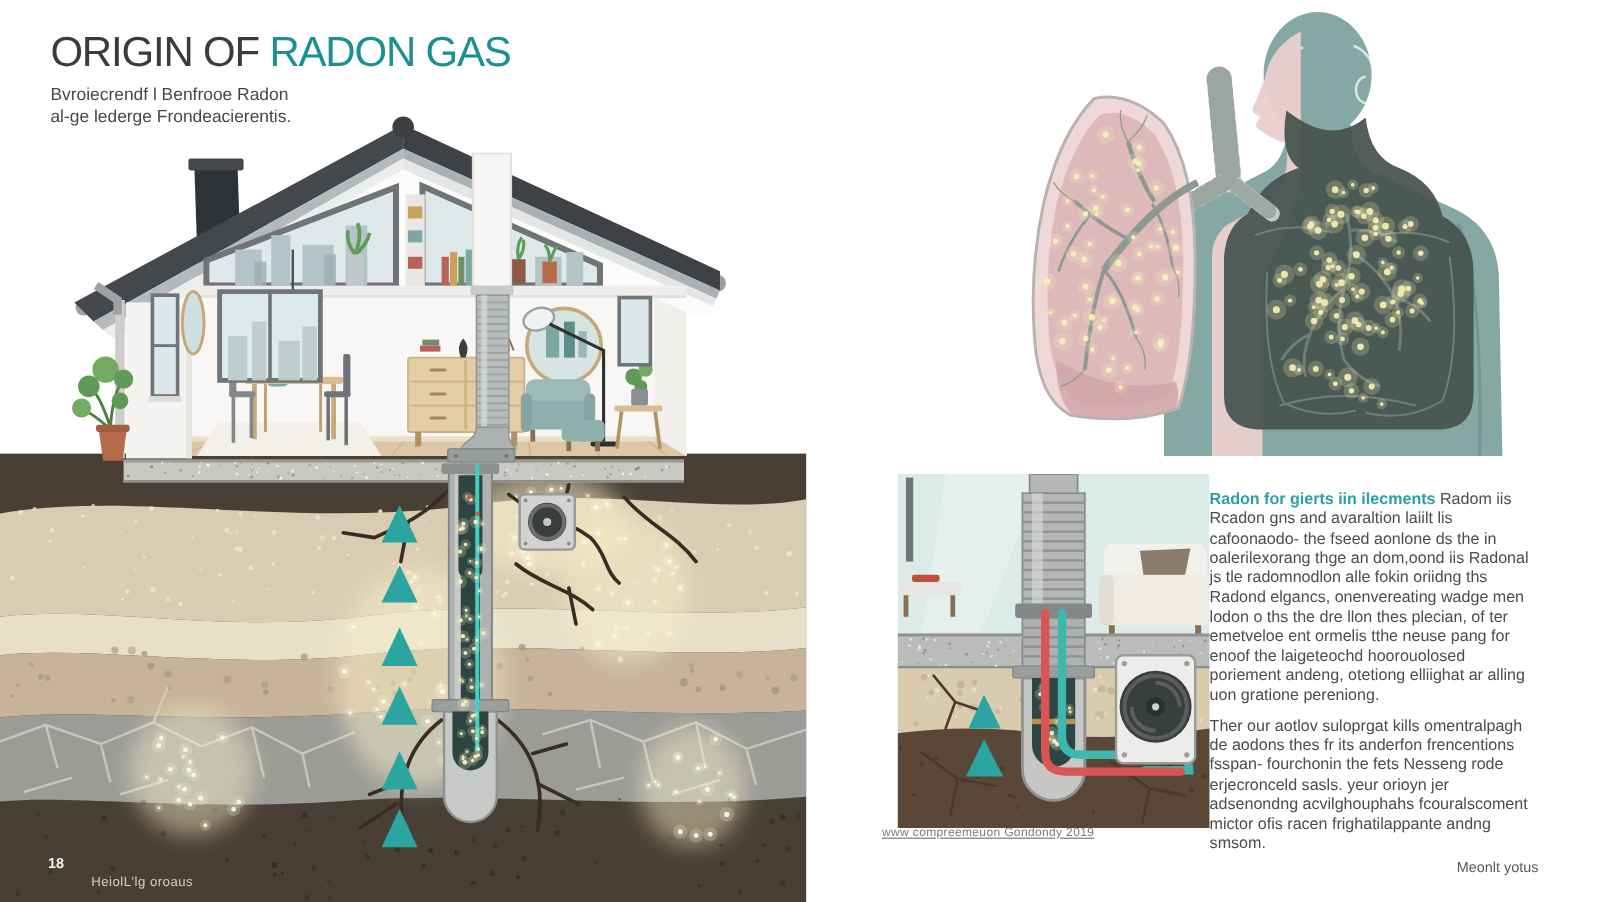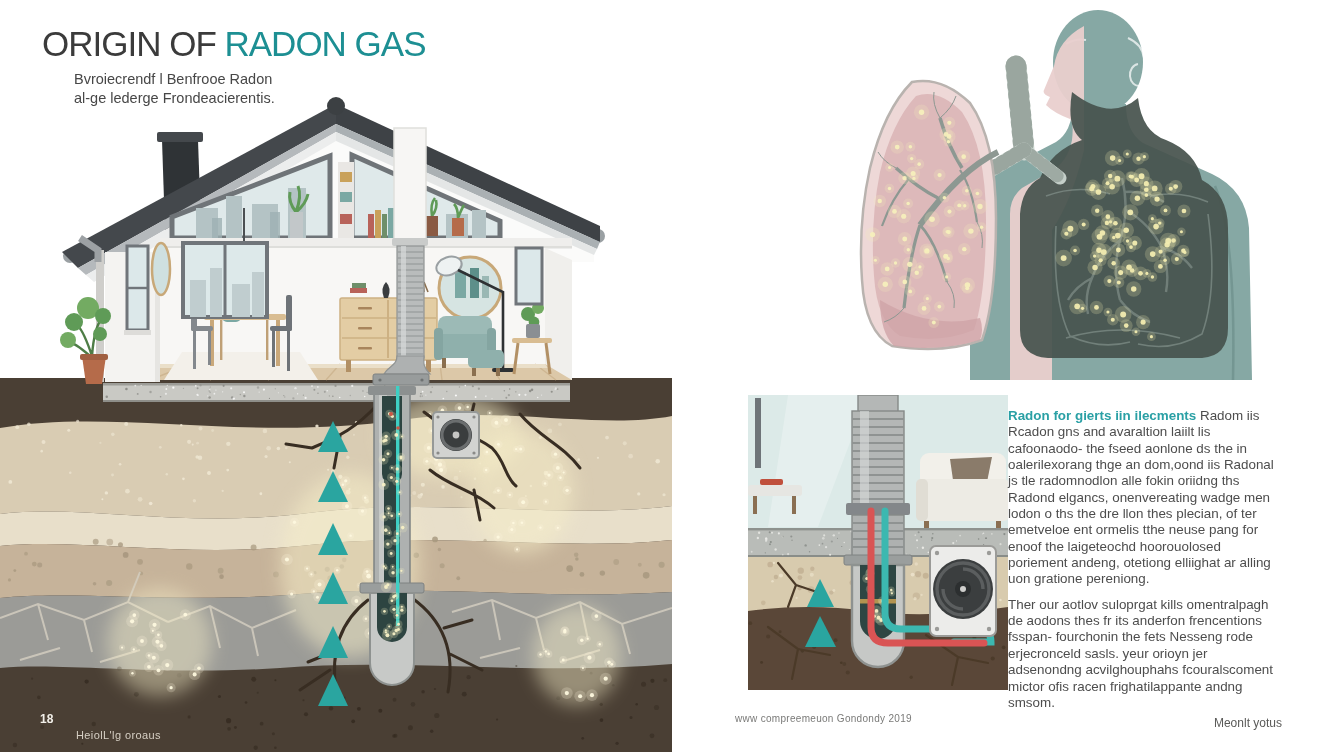--- a/index.html
+++ b/index.html
@@ -7,29 +7,29 @@
     position:relative;width:1344px;height:752px;overflow:hidden;background:#ffffff;
     font-family:"Liberation Sans", sans-serif;
   }
   .abs{position:absolute;}
   
   .title-block{left:42px;top:26px;width:560px;}
   .title-line{font-size:35px;font-weight:normal;letter-spacing:-1px;line-height:1.05;white-space:nowrap;}
   .title-dark{color:#3b3b3b;}
   .title-teal{color:#1d8f93;}
   .subtitle{margin-top:7px;font-size:14.5px;line-height:1.3;color:#474747;}
-  .subtitle span{display:block;margin-left:32px;}
+  .subtitle span{display:block;}
   
   .article{left:1008px;top:408px;width:266px;font-size:13.4px;line-height:1.22;color:#4d4d4d;}
   .article .heading{color:#2aa0a5;font-weight:bold;}
   .article p{margin:0 0 9px 0;}
   
   .footer-left-page{left:40px;top:712px;color:#f2efe9;font-size:12px;font-weight:bold;}
   .footer-left-text{left:76px;top:729px;color:#d6cfc4;font-size:11px;letter-spacing:.4px;}
-  .footer-center{left:735px;top:713px;color:#7a7a78;font-size:10px;letter-spacing:.3px;}
+  .footer-center{left:735px;top:689px;color:#7a7a78;font-size:10px;letter-spacing:.3px;text-decoration:underline;}
   .footer-right-text{right:62px;top:716px;color:#5a5a58;font-size:12px;}
   .footer-right-page{right:38px;top:712px;color:#2f2f2e;font-size:13px;font-weight:bold;margin-top:40px;}
   svg{display:block;}
 </style>
 </head>
 <body>
 
 <div class="canvas">
 
   <svg class="abs" style="left:0;top:0" width="672" height="752" viewBox="0 0 672 752">

